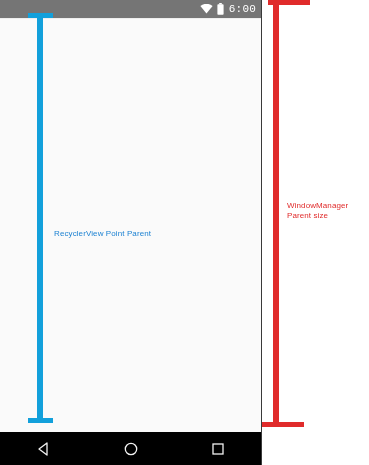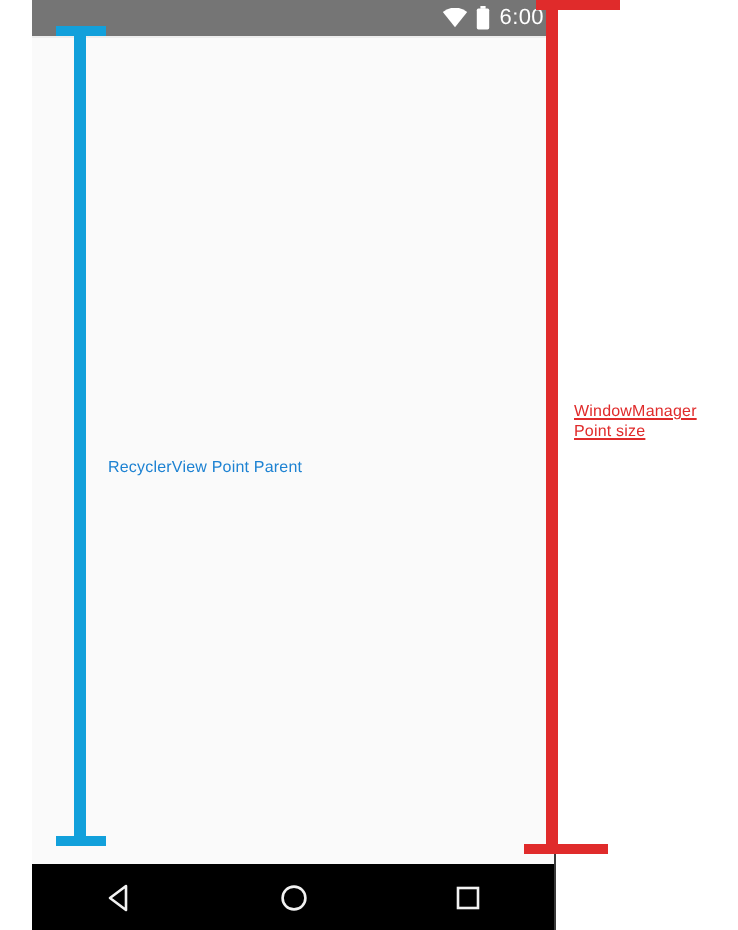--- a/index.html
+++ b/index.html
@@ -12,28 +12,29 @@
     height: 465px;
     position: relative;
     overflow: hidden;
     font-family: "Liberation Sans", sans-serif;
     -webkit-font-smoothing: antialiased;
   }
 
   
   #phone {
     position: absolute;
-    left: 16px;
+    left: 0;
     top: 0;
     width: 262px;
     height: 465px;
     background: #fafafa;
     border-right: 1px solid #3a3a3a;
     box-sizing: border-box;
     overflow: hidden;
+    font-family: Liberation Mono, monospace;
   }
 
   
   #status-bar {
     position: absolute;
     left: 0;
     top: 0;
     width: 100%;
     height: 18px;
     background: #757575;
@@ -150,21 +151,20 @@
   }
   #label-red {
     position: absolute;
     left: 287px;
     top: 201px;
     color: #e02b2b;
     font-size: 8px;
     line-height: 9.5px;
     white-space: nowrap;
     letter-spacing: 0.1px;
-    text-decoration: underline;
   }
 </style>
 </head>
 <body>
 
 <div id="phone">
 
   <div id="status-bar">
     <span class="sb-icon">
       <svg width="13" height="10" viewBox="0 0 13 10" aria-hidden="true">
@@ -209,14 +209,14 @@
 </div>
 <div id="label-blue">RecyclerView Point Parent</div>
 
 <div id="measure-red">
   <div class="cap cap-top"></div>
   <div class="shaft"></div>
   <div class="cap cap-bottom"></div>
 </div>
 <div id="label-red">
   <div>WindowManager</div>
-  <div>Point size</div>
+  <div>Parent size</div>
 </div>
 
 </body></html>

